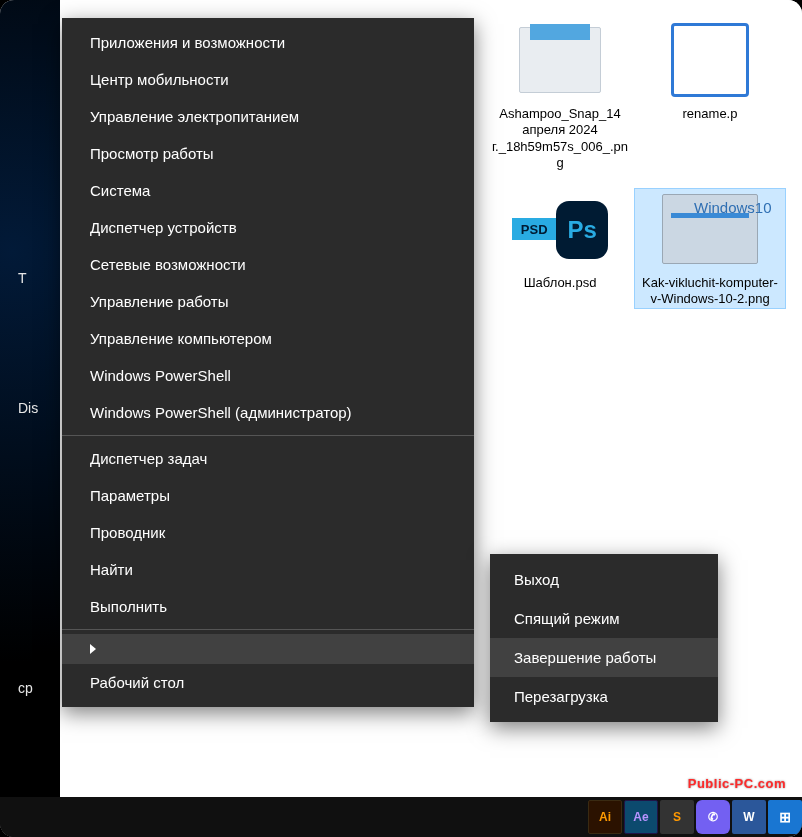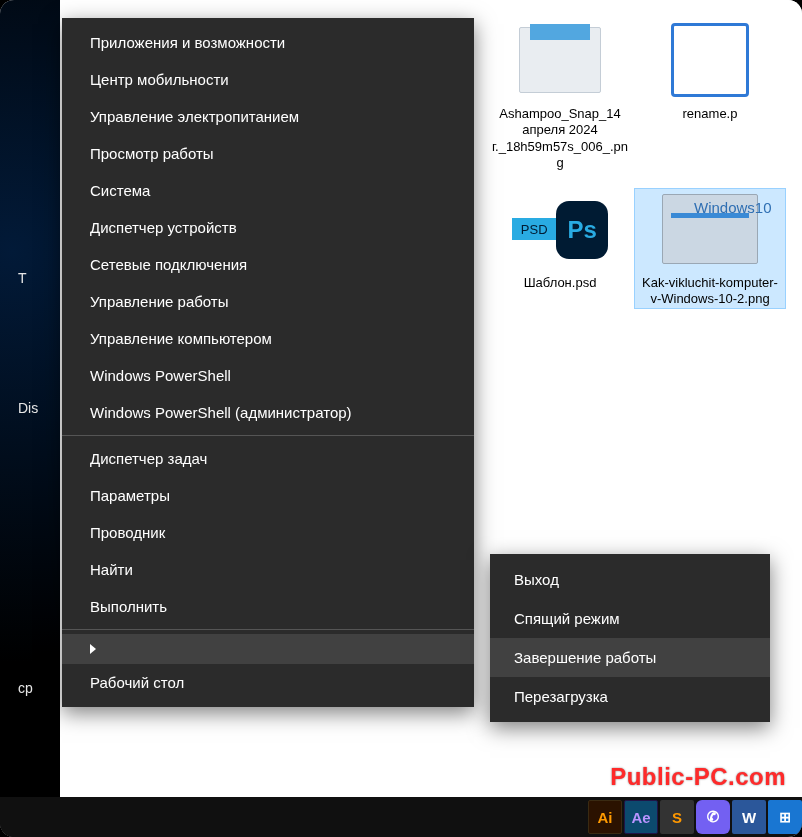--- a/index.html
+++ b/index.html
@@ -48,21 +48,21 @@
   .thumb-snap::after{
     content:""; position:absolute; top:4px; left:18px; width:60px; height:16px;
     background:#52a7e0;
   }
   .thumb-snap .cat{position:absolute; top:6px; left:40px; font-size:12px;}
   .thumb-rename::before{
     content:""; display:block; width:72px; height:68px; border:3px solid #2f79d6;
     border-radius:4px;
   }
   .thumb-psd .badge{
-    width:50px; height:22px; background:#29abe2; color:#001b33; font-weight:normal;
+    width:50px; height:22px; background:#29abe2; color:#001b33; font-weight:bold;
     font-size:13px; display:flex; align-items:center; justify-content:center;
     margin:16px auto;
   }
   .thumb-psd .doc{
     width:58px; height:58px; background:#001b33; color:#29abe2;
     font-weight:bold; font-size:24px; display:flex; align-items:center;
     justify-content:center; margin:2px auto 0; border-radius:13px;
   }
   .thumb-power{
     border:4px solid #29abe2; border-radius:50%; width:70px; height:70px;
@@ -97,49 +97,49 @@
   }
   .menu-item.hover{ background:#414141; }
   .menu-sep{ height:1px; background:#555; margin:4px 0; }
   .chevron{
     width:0; height:0; border-top:5px solid transparent;
     border-bottom:5px solid transparent; border-left:6px solid #fff;
   }
 
   
   .submenu{
-    position:absolute; left:490px; top:554px; width:280px;
+    position:absolute; left:490px; top:554px; width:228px;
     background:#2b2b2b; color:#fff; padding:6px 0;
     box-shadow:0 6px 20px rgba(0,0,0,.5);
     font-size:15px;
   }
   .submenu .menu-item{ padding:11px 24px; }
 
   
   .taskbar{
     position:absolute; left:0; right:0; bottom:0; height:40px;
     background:#101010; display:flex; align-items:center;
     padding-left:14px; gap:2px;
   }
   .task-icon{
     width:34px; height:34px; display:flex; align-items:center; justify-content:center;
-    font-size:15px; font-weight:bold; color:#fff; border-radius:2px;
+    font-size:12px; font-weight:bold; color:#fff; border-radius:2px;
   }
   .task-sep{ flex:1; }
   .ai{ background:#2b1200; color:#ff9a00; border:1px solid #3a2a12;}
   .ae{ background:#0c4a6e; color:#b893ff; border:1px solid #211447;}
   .subl{ background:#333; color:#ff9800;}
   .viber{ background:#7360f2; color:#fff; border-radius:6px;}
   .word{ background:#2b579a; color:#fff;}
   .bluebox{ background:#1976d2; color:#fff; font-size:14px;}
 
   
   .watermark{
     position:absolute; right:16px; bottom:46px; color:#ff2a2a;
-    font-size:24px; font-weight:600; letter-spacing:.5px;
+    font-size:13px; font-weight:600; letter-spacing:.5px;
     text-shadow:0 0 2px rgba(0,0,0,.5);
   }
 </style>
 </head>
 <body>
 
 <div class="viewport">
 
   <div class="desktop-bg">
     <span class="desktop-text" style="top:270px">T</span>
@@ -198,21 +198,21 @@
     <div class="menu-item">
         <span>Просмотр работы</span>
       </div>
     <div class="menu-item">
         <span>Система</span>
       </div>
     <div class="menu-item">
         <span>Диспетчер устройств</span>
       </div>
     <div class="menu-item">
-        <span>Сетевые подключения</span>
+        <span>Сетевые возможности</span>
       </div>
     <div class="menu-item">
         <span>Управление работы</span>
       </div>
     <div class="menu-item">
         <span>Управление компьютером</span>
       </div>
     <div class="menu-item">
         <span>Windows PowerShell</span>
       </div>

